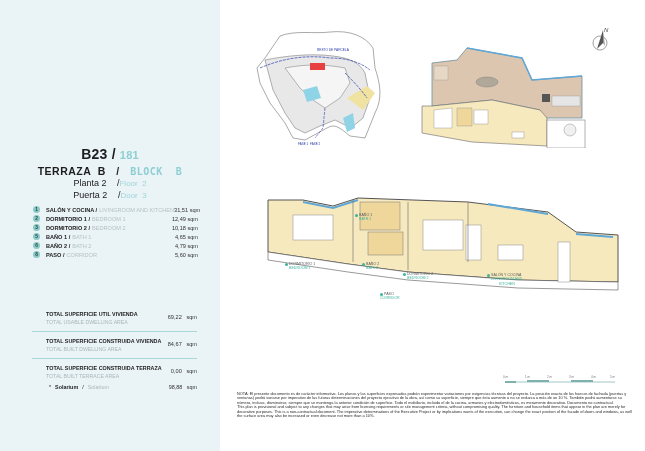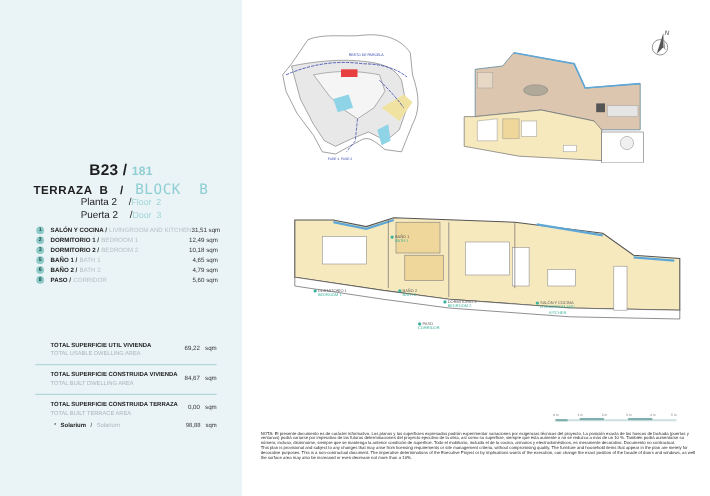--- a/index.html
+++ b/index.html
@@ -4,21 +4,21 @@
 <style>
   * { box-sizing: border-box; margin: 0; padding: 0; }
   html, body { width: 645px; height: 451px; overflow: hidden; background: #ffffff; }
   body { position: relative; font-family: "Liberation Sans", sans-serif; color: #1d1d1d; }
 
   .left-panel { position: absolute; left: 0; top: 0; width: 220px; height: 451px; background: #eaf3f6; }
 
   .unit-title { position: absolute; left: 0; width: 220px; top: 146px; text-align: center; font-weight: bold; font-size: 14px; letter-spacing: 0.2px; }
   .unit-title .alt { color: #8fcfd3; font-weight: bold; font-size: 11px; }
   .block-line { position: absolute; left: 0; width: 220px; top: 165px; text-align: center; font-weight: bold; font-size: 10.5px; letter-spacing: 0.5px; }
-  .block-line .en { color: #8fcfd3; font-family: "DejaVu Sans Mono", monospace; font-size: 13px; font-weight: normal; }
+  .block-line .en { color: #8fcfd3; font-family: "DejaVu Sans Mono", monospace; font-size: 10px; font-weight: bold; }
   .sub-line { position: absolute; left: 0; width: 220px; text-align: center; font-size: 9px; color: #222; }
   .sub-line .en { color: #9fd6d9; font-size: 8px; }
 
   .rooms { position: absolute; left: 33px; top: 205px; width: 165px; }
   .room { display: flex; align-items: center; height: 9px; font-size: 5.6px; margin-bottom: 0.1px; }
   .badge { width: 7px; height: 7px; border-radius: 50%; background: #8cc9c6; color: #1d4b49; font-size: 4.8px; font-weight: bold; display: flex; align-items: center; justify-content: center; margin-right: 6px; flex: 0 0 7px; }
   .room-es { font-weight: bold; color: #1d1d1d; white-space: nowrap; }
   .room-en { color: #b5c3c7; white-space: nowrap; margin-left: 2px; }
   .room-area { margin-left: auto; color: #333; white-space: nowrap; font-size: 5.6px; }
 

